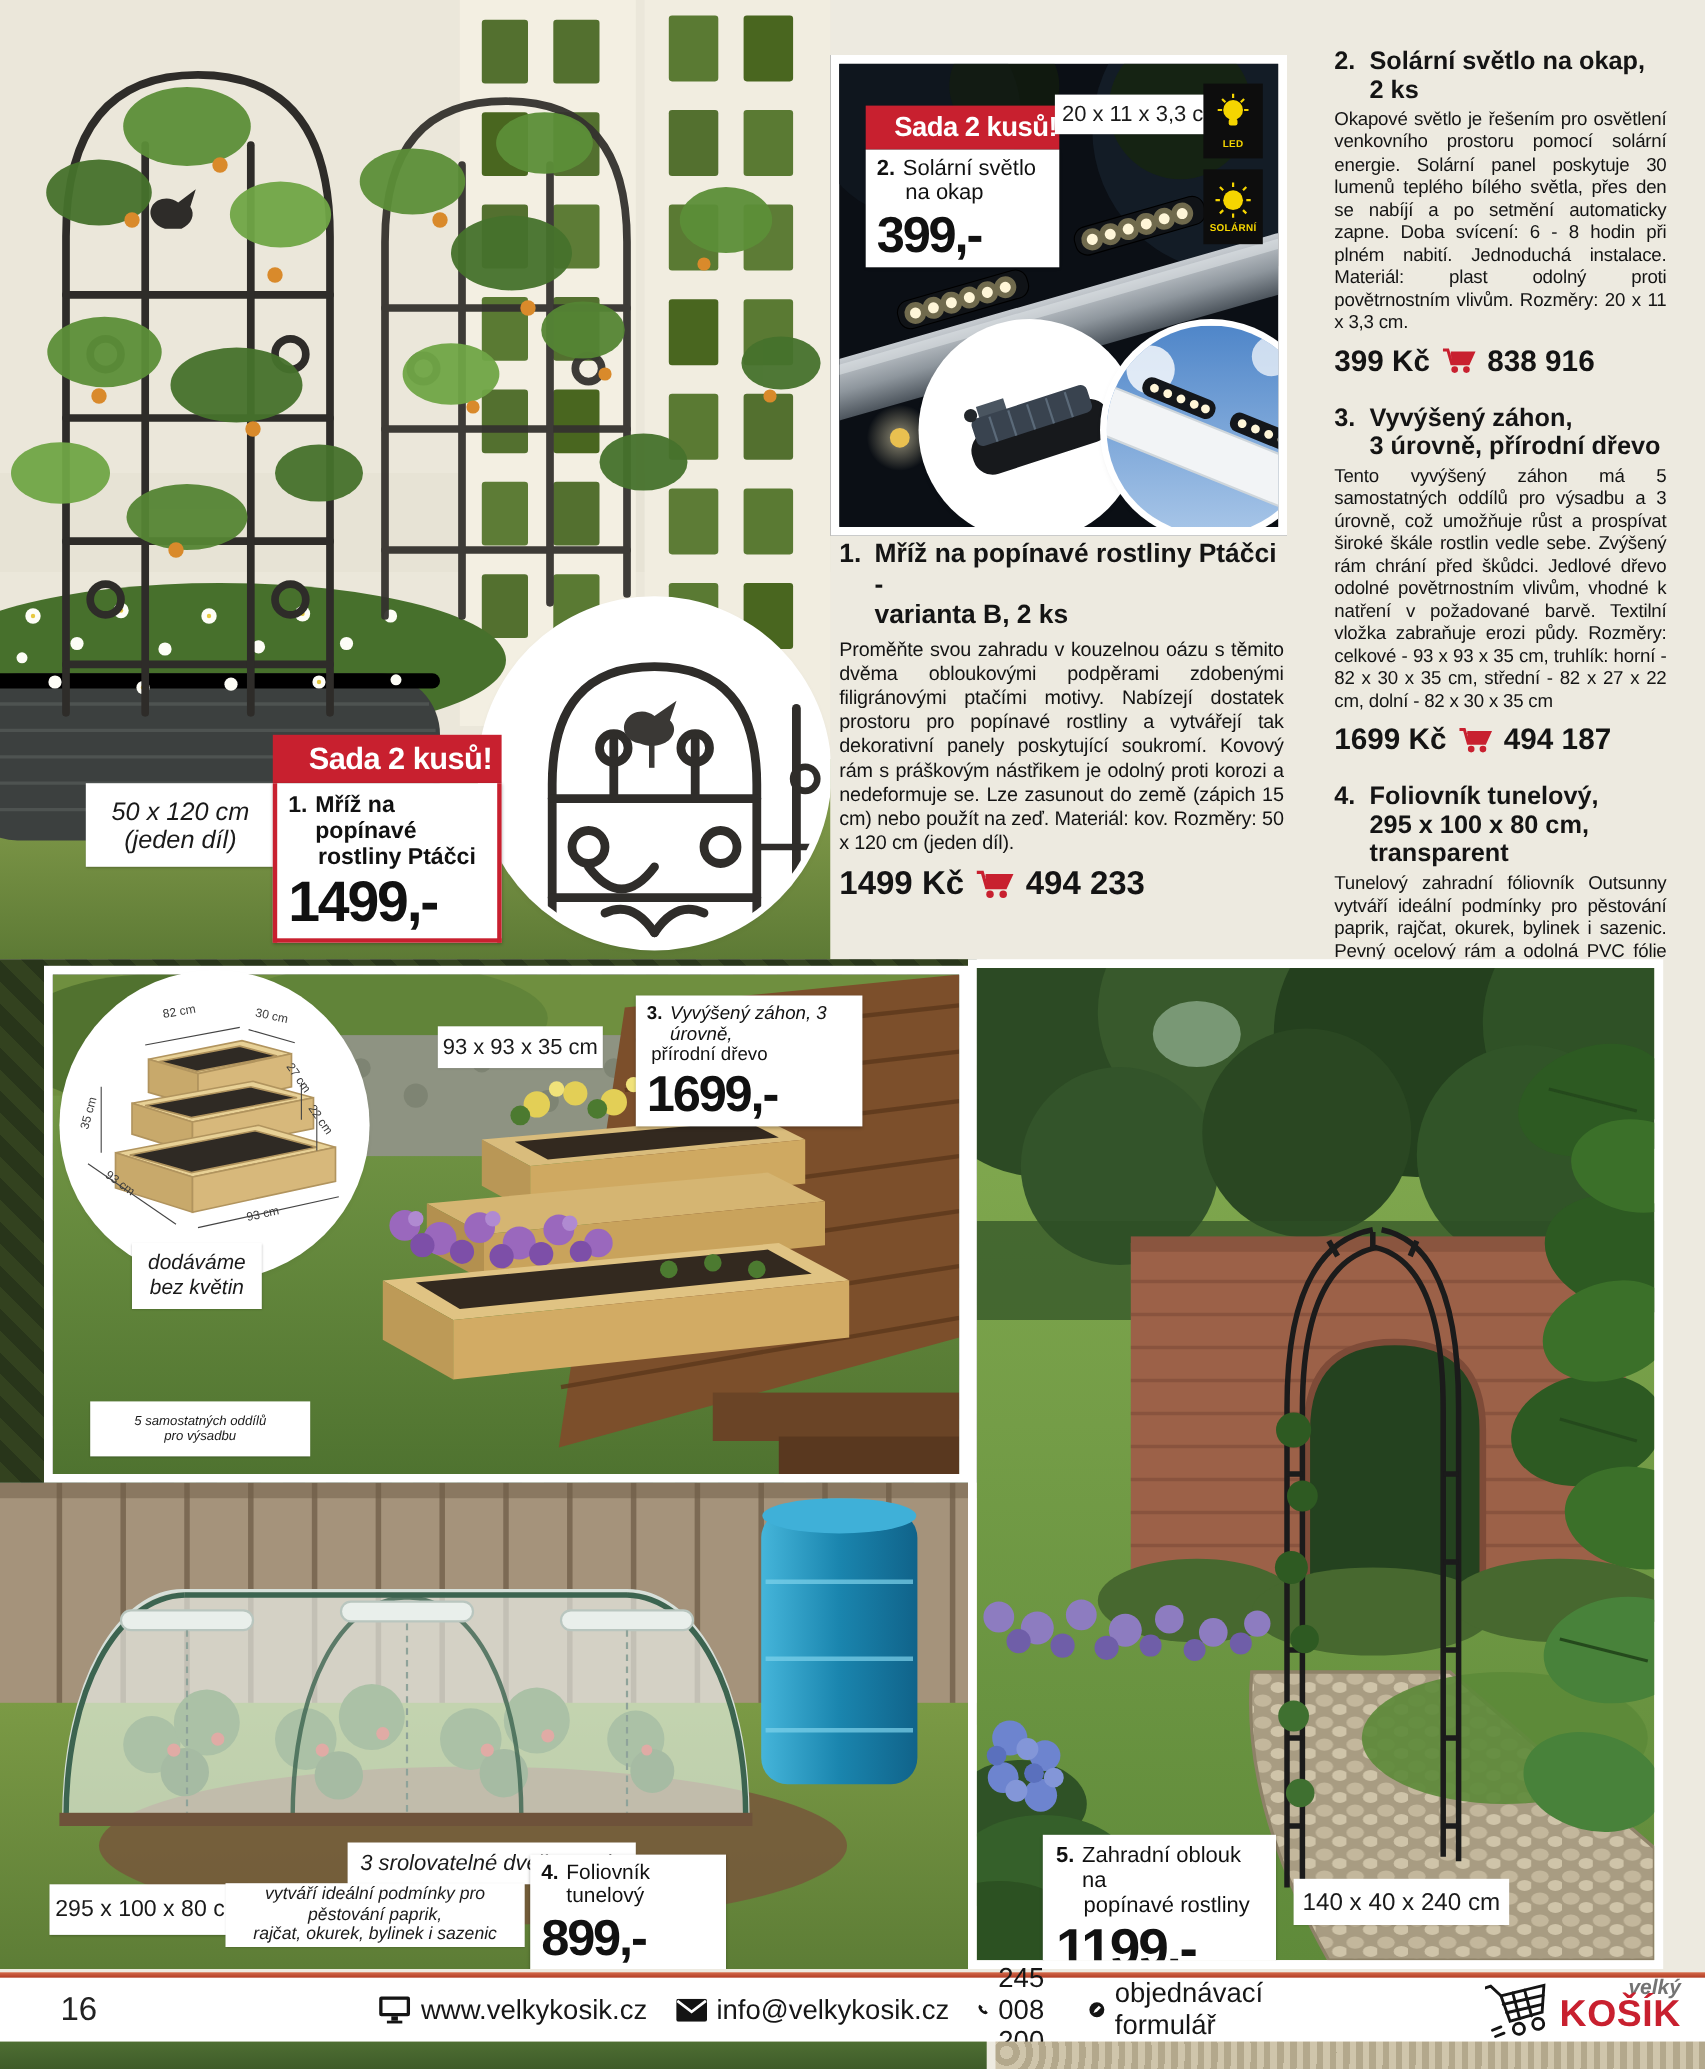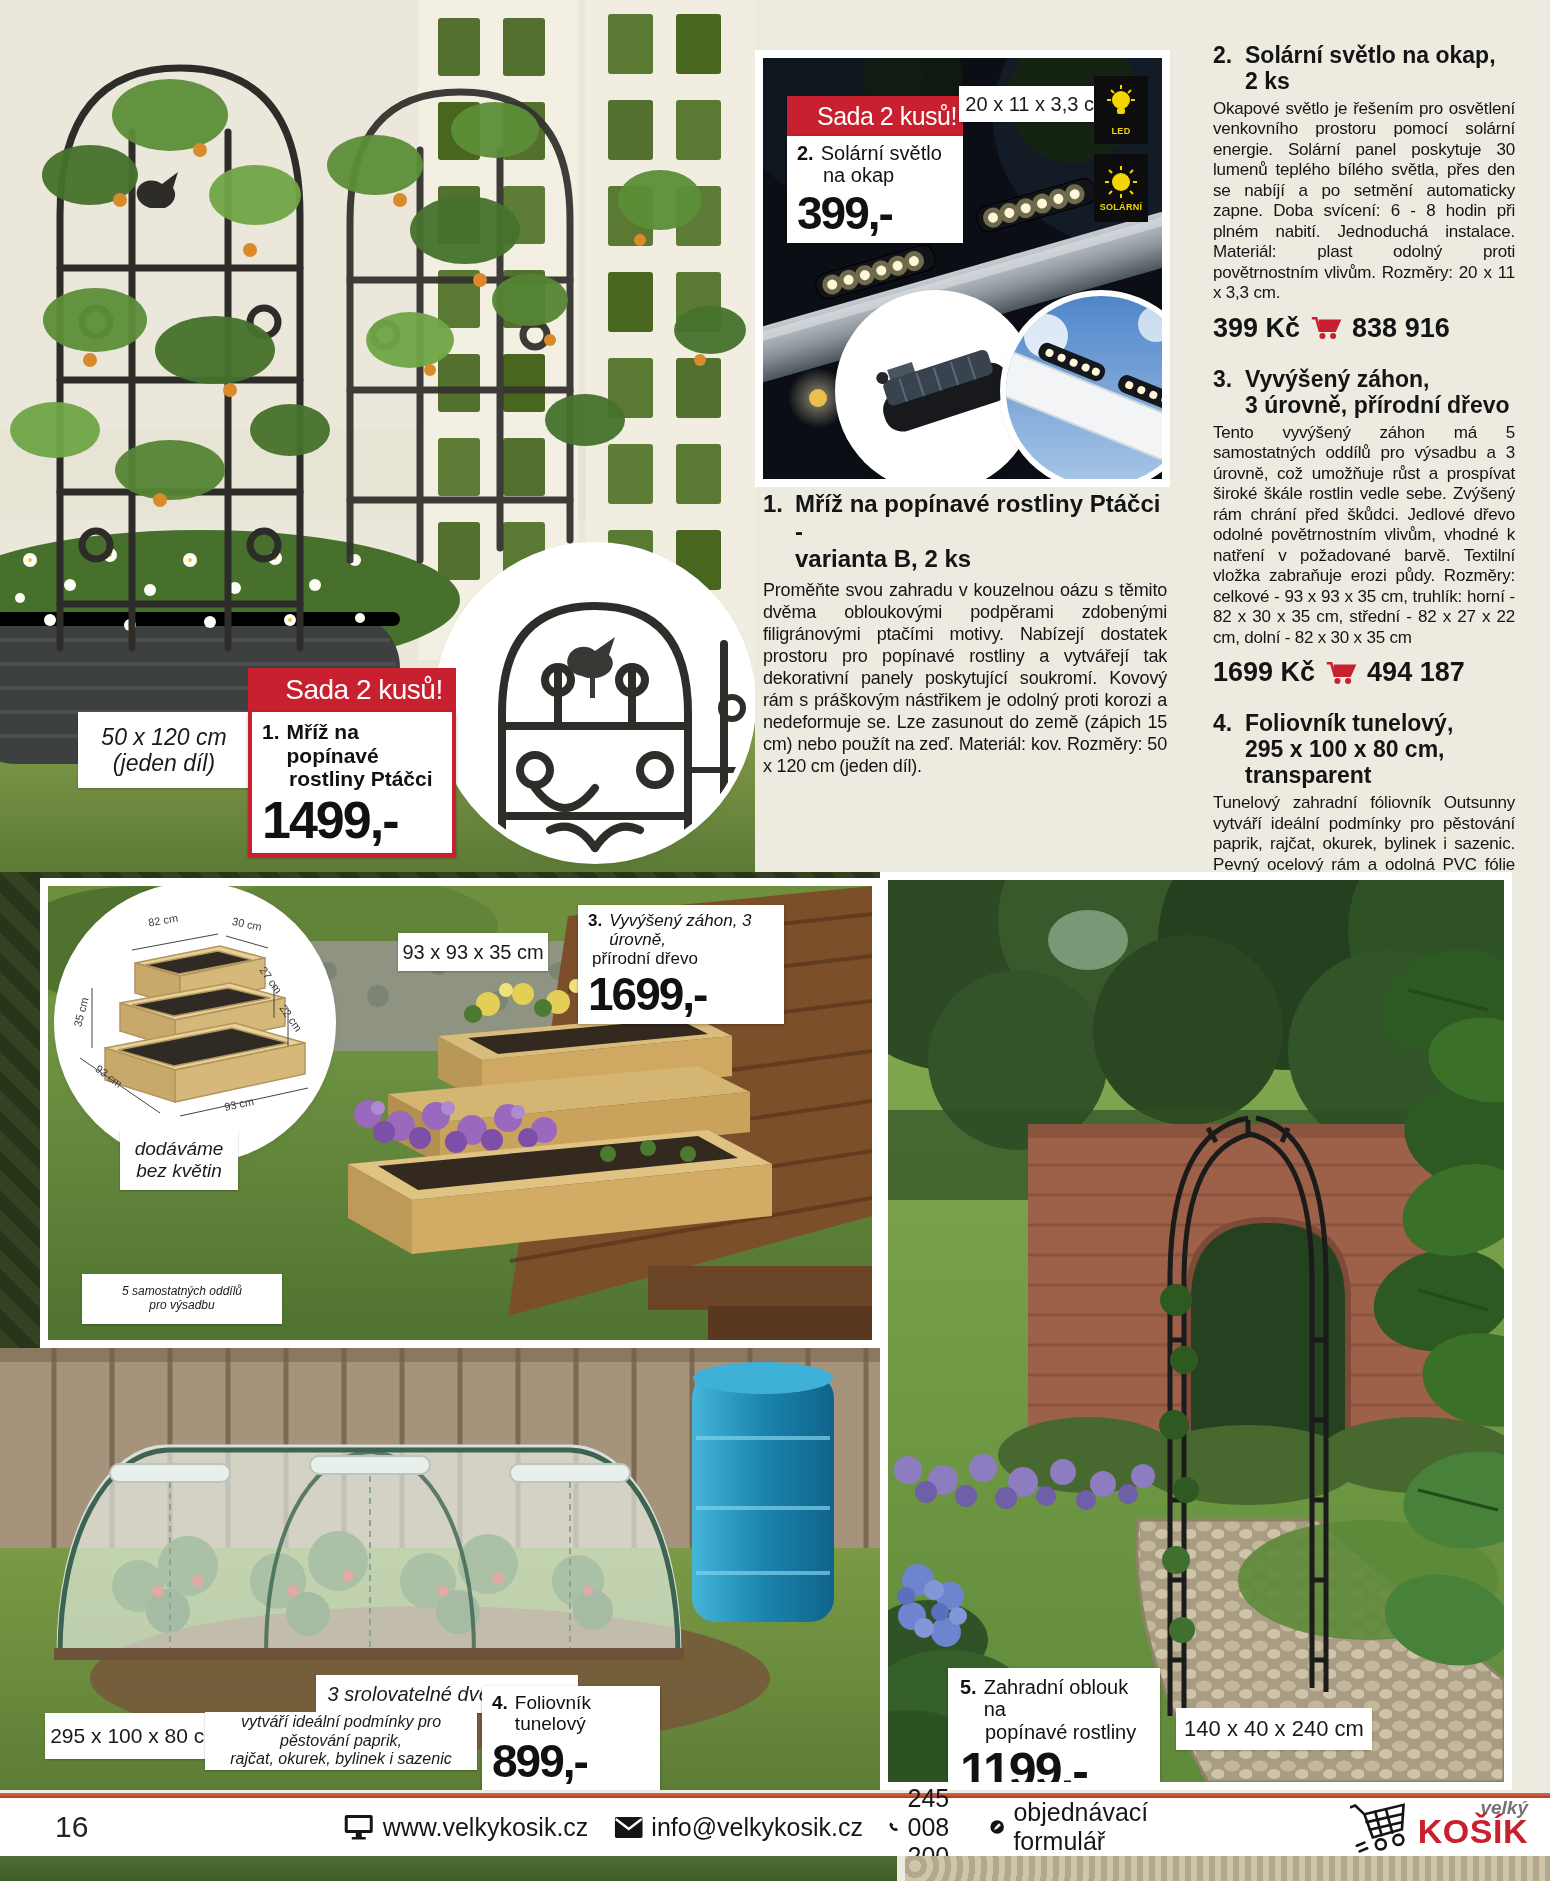--- a/index.html
+++ b/index.html
@@ -7,21 +7,21 @@
   .page { position:relative; width:1550px; height:1881px; background:#edeae0; overflow:hidden; }
   .photo { position:absolute; overflow:hidden; }
   .wframe { border:8px solid #fff; }
 
   
   .lbl { position:absolute; background:#fff; color:#1a1a1a; display:flex; flex-direction:column;
          align-items:center; justify-content:center; text-align:center; line-height:1.15;
          box-shadow:0 1px 2px rgba(0,0,0,.25); }
   .lbl.it { font-style:italic; }
 
-  .badge { position:absolute; background:#c8202f; color:#fff; font-weight:normal;
+  .badge { position:absolute; background:#c8202f; color:#fff; font-weight:bold;
            display:flex; align-items:center; justify-content:center; letter-spacing:-.5px;padding-left:24px; }
 
   .callout { position:absolute; background:#fff; color:#111; padding:8px 10px 6px;
              box-shadow:0 1px 3px rgba(0,0,0,.3); }
   .callout .nameline { display:flex; gap:7px; font-size:21px; line-height:1.12; font-weight:bold; }
   .callout .name2 { font-size:21px; line-height:1.12; font-weight:bold; margin-left:27px; }
   .callout .bigprice { font-weight:bold; font-size:52px; letter-spacing:-2px; line-height:1.05; margin-top:2px; }
 
   
   .tcol { position:absolute; color:#141414; }
@@ -444,20 +444,30 @@
     </div>
   </div>
 
   <div class="tcol" style="left:763px;top:490px;width:404px;">
     <div class="ttl" style="font-size:24px;line-height:1.15;">
       <span>1.</span>
       <span><span>Mříž na popínavé rostliny Ptáčci -</span><br>
       <span>varianta B, 2 ks</span></span>
     </div>
     <p class="body-txt" style="font-size:18px;line-height:22px;margin-top:6px;">Proměňte svou zahradu v kouzelnou oázu s těmito dvěma obloukovými podpěrami zdobenými filigránovými ptačími motivy. Nabízejí dostatek prostoru pro popínavé rostliny a vytvářejí tak dekorativní panely poskytující soukromí. Kovový rám s práškovým nástřikem je odolný proti korozi a nedeformuje se. Lze zasunout do země (zápich 15 cm) nebo použít na zeď. Materiál: kov. Rozměry: 50 x 120 cm (jeden díl).</p>
+    <div class="price-row" style="font-size:30px;margin-top:10px;">
+      <span>1499 Kč</span>
+      <svg width="36" height="28" viewBox="0 0 36 28">
+        <path d="M2,3 h5 l4,14 h17 l5,-11 h-23" fill="none" stroke="#c8202f" stroke-width="3"></path>
+        <path d="M11,17 h17 l5,-11 h-23 z" fill="#c8202f"></path>
+        <circle cx="14" cy="23" r="3.4" fill="#c8202f"></circle>
+          <circle cx="26" cy="23" r="3.4" fill="#c8202f"></circle>
+      </svg>
+      <span>494 233</span>
+    </div>
   </div>
 
   <div class="tcol" style="left:1213px;top:42px;width:302px;">
 
     <div class="ttl" style="font-size:23px;line-height:1.13;">
       <span>2.</span>
       <span><span>Solární světlo na okap,</span><br>
       <span>2 ks</span></span>
     </div>
     <p class="body-txt" style="font-size:17px;line-height:20.5px;margin-top:5px;">Okapové světlo je řešením pro osvětlení venkovního prostoru pomocí solární energie. Solární panel poskytuje 30 lumenů teplého bílého světla, přes den se nabíjí a po setmění automaticky zapne. Doba svícení: 6 - 8 hodin při plném nabití. Jednoduchá instalace. Materiál: plast odolný proti povětrnostním vlivům. Rozměry: 20 x 11 x 3,3 cm.</p>

